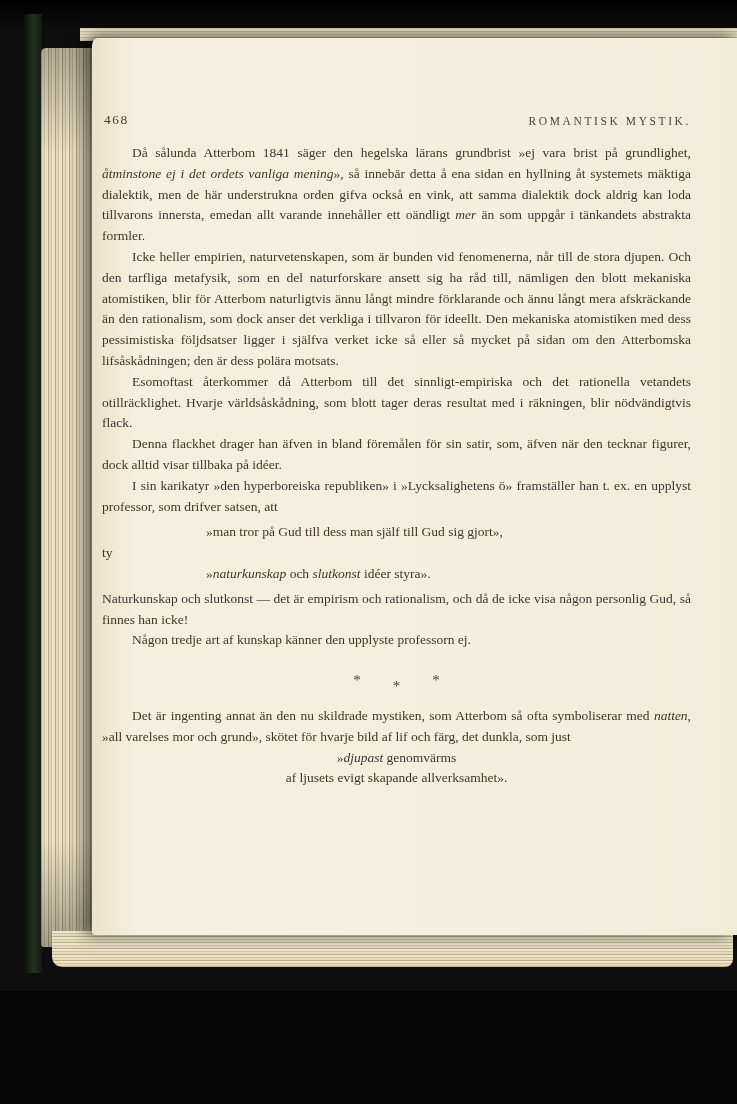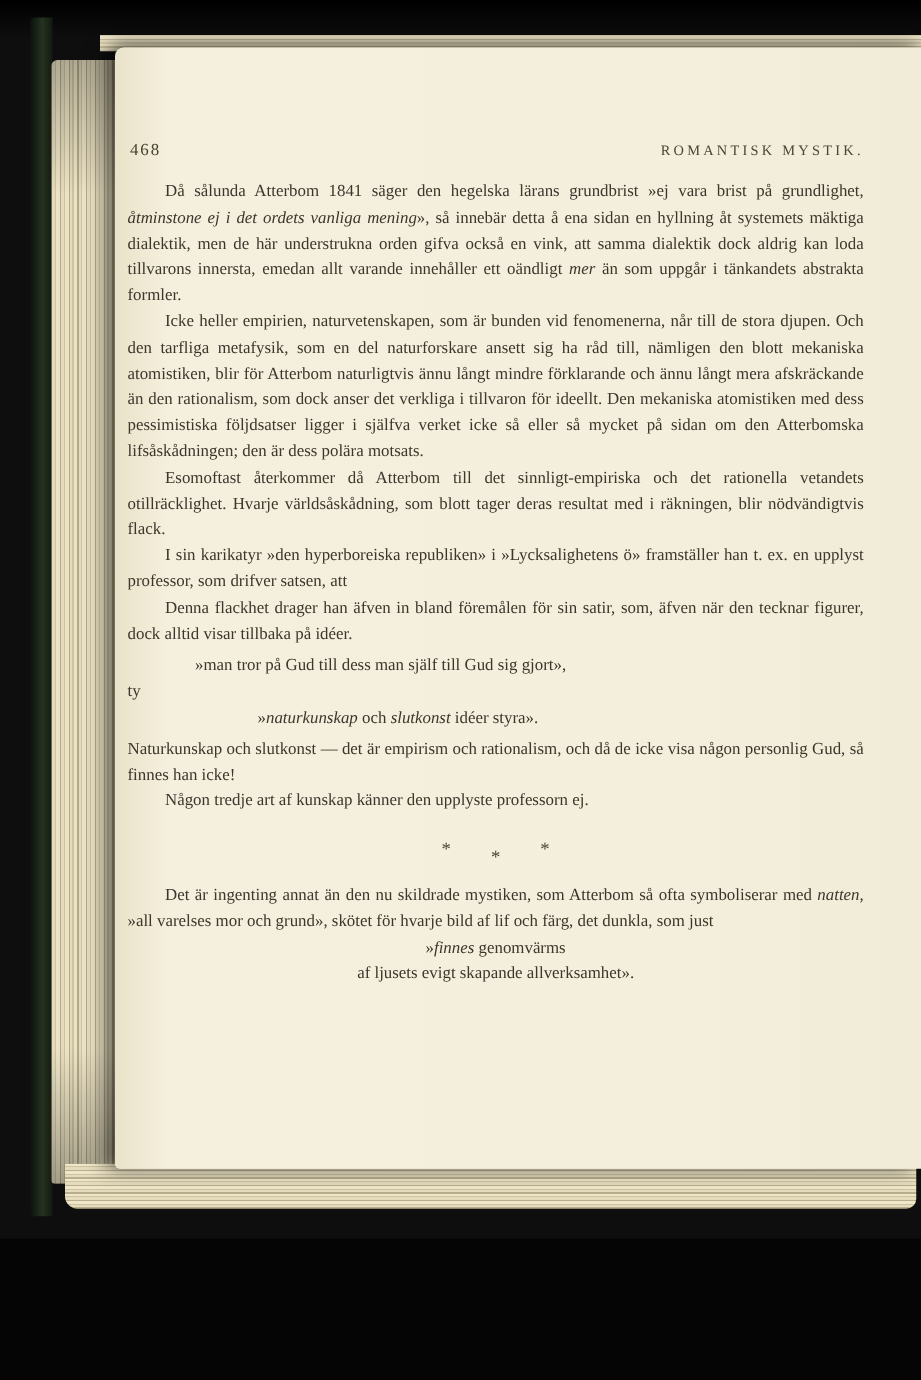--- a/index.html
+++ b/index.html
@@ -19,21 +19,21 @@
   .page{position:absolute;left:92px;top:38px;right:0;bottom:56px;border-radius:7px 0 0 4px;
         background:linear-gradient(90deg,#eae3ca,#f5f0de 7%,#f4efdc 70%,#f1ecd8);
         box-shadow:-8px 0 16px rgba(0,0,0,.5), 0 -4px 10px rgba(0,0,0,.25);}
   .content{position:absolute;left:10px;right:46px;top:70px;bottom:0;
            color:#3d362c;font-size:13.5px;line-height:20.8px;}
   .header{position:relative;height:22px;margin-bottom:13px;}
   .page-num{position:absolute;left:2px;top:2px;font-size:13.5px;letter-spacing:1.5px;color:#45402f;}
   .running-title{text-align:right;font-size:11.5px;letter-spacing:2.6px;color:#4b4536;padding-top:3px;}
   .b-para{text-align:justify;text-indent:30px;}
   .b-para-flush{text-align:justify;}
-  .b-quote-a{margin:5px 0 0 54px;}
+  .b-quote-a{margin:5px 0 0 104px;}
   .b-line{margin:0;}
   .b-quote-b{margin:0 0 4px 104px;}
   .b-center{text-align:center;}
   .b-asterisks{text-align:center;margin:19px 0 15px;font-size:15px;color:#4b4536;}
   .b-asterisks span{margin:0 16px;}
   .b-asterisks span:nth-child(2){position:relative;top:6px;}
   em{font-style:italic;}
 </style>
 </head>
 <body>
@@ -47,27 +47,27 @@
   <div class="page">
     <div class="content">
       <div class="header">
         <span class="page-num">468</span>
         <div class="running-title">ROMANTISK MYSTIK.</div>
       </div>
       <div>
           <div class="b-para"><span>Då sålunda Atterbom 1841 säger den hegelska lärans grundbrist »ej vara brist på grundlighet, </span><em>åtminstone ej i det ordets vanliga mening</em><span>», så innebär detta å ena sidan en hyllning åt systemets mäktiga dialektik, men de här understrukna orden gifva också en vink, att samma dialektik dock aldrig kan loda tillvarons innersta, emedan allt varande innehåller ett oändligt </span><em>mer</em><span> än som uppgår i tänkandets abstrakta formler.</span></div>
           <div class="b-para"><span>Icke heller empirien, naturvetenskapen, som är bunden vid fenomenerna, når till de stora djupen. Och den tarfliga metafysik, som en del naturforskare ansett sig ha råd till, nämligen den blott mekaniska atomistiken, blir för Atterbom naturligtvis ännu långt mindre förklarande och ännu långt mera afskräckande än den rationalism, som dock anser det verkliga i tillvaron för ideellt. Den mekaniska atomistiken med dess pessimistiska följdsatser ligger i själfva verket icke så eller så mycket på sidan om den Atterbomska lifsåskådningen; den är dess polära motsats.</span></div>
           <div class="b-para"><span>Esomoftast återkommer då Atterbom till det sinnligt-empiriska och det rationella vetandets otillräcklighet. Hvarje världsåskådning, som blott tager deras resultat med i räkningen, blir nödvändigtvis flack.</span></div>
+          <div class="b-para"><span>Denna flackhet drager han äfven in bland föremålen för sin satir, som, äfven när den tecknar figurer, dock alltid visar tillbaka på idéer.</span></div>
           <div class="b-para"><span>I sin karikatyr »den hyperboreiska republiken» i »Lycksalighetens ö» framställer han t. ex. en upplyst professor, som drifver satsen, att</span></div>
-          <div class="b-para"><span>Denna flackhet drager han äfven in bland föremålen för sin satir, som, äfven när den tecknar figurer, dock alltid visar tillbaka på idéer.</span></div>
           <div class="b-quote-a"><span>»man tror på Gud till dess man själf till Gud sig gjort»,</span></div>
           <div class="b-line"><span>ty</span></div>
           <div class="b-quote-b"><span>»</span><em>naturkunskap</em><span> och </span><em>slutkonst</em><span> idéer styra».</span></div>
           <div class="b-para-flush"><span>Naturkunskap och slutkonst — det är empirism och rationalism, och då de icke visa någon personlig Gud, så finnes han icke!</span></div>
           <div class="b-para"><span>Någon tredje art af kunskap känner den upplyste professorn ej.</span></div>
           <div class="b-asterisks"><span>*</span><span>*</span><span>*</span></div>
           <div class="b-para"><span>Det är ingenting annat än den nu skildrade mystiken, som Atterbom så ofta symboliserar med </span><em>natten,</em><span> »all varelses mor och grund», skötet för hvarje bild af lif och färg, det dunkla, som just</span></div>
-          <div class="b-center"><span>»</span><em>finnes</em><span> genomvärms</span></div>
+          <div class="b-center"><span>»</span><em>djupast</em><span> genomvärms</span></div>
           <div class="b-center"><span>af ljusets evigt skapande allverksamhet».</span></div>
         </div>
     </div>
   </div>
 </div>
 
 </body></html>

